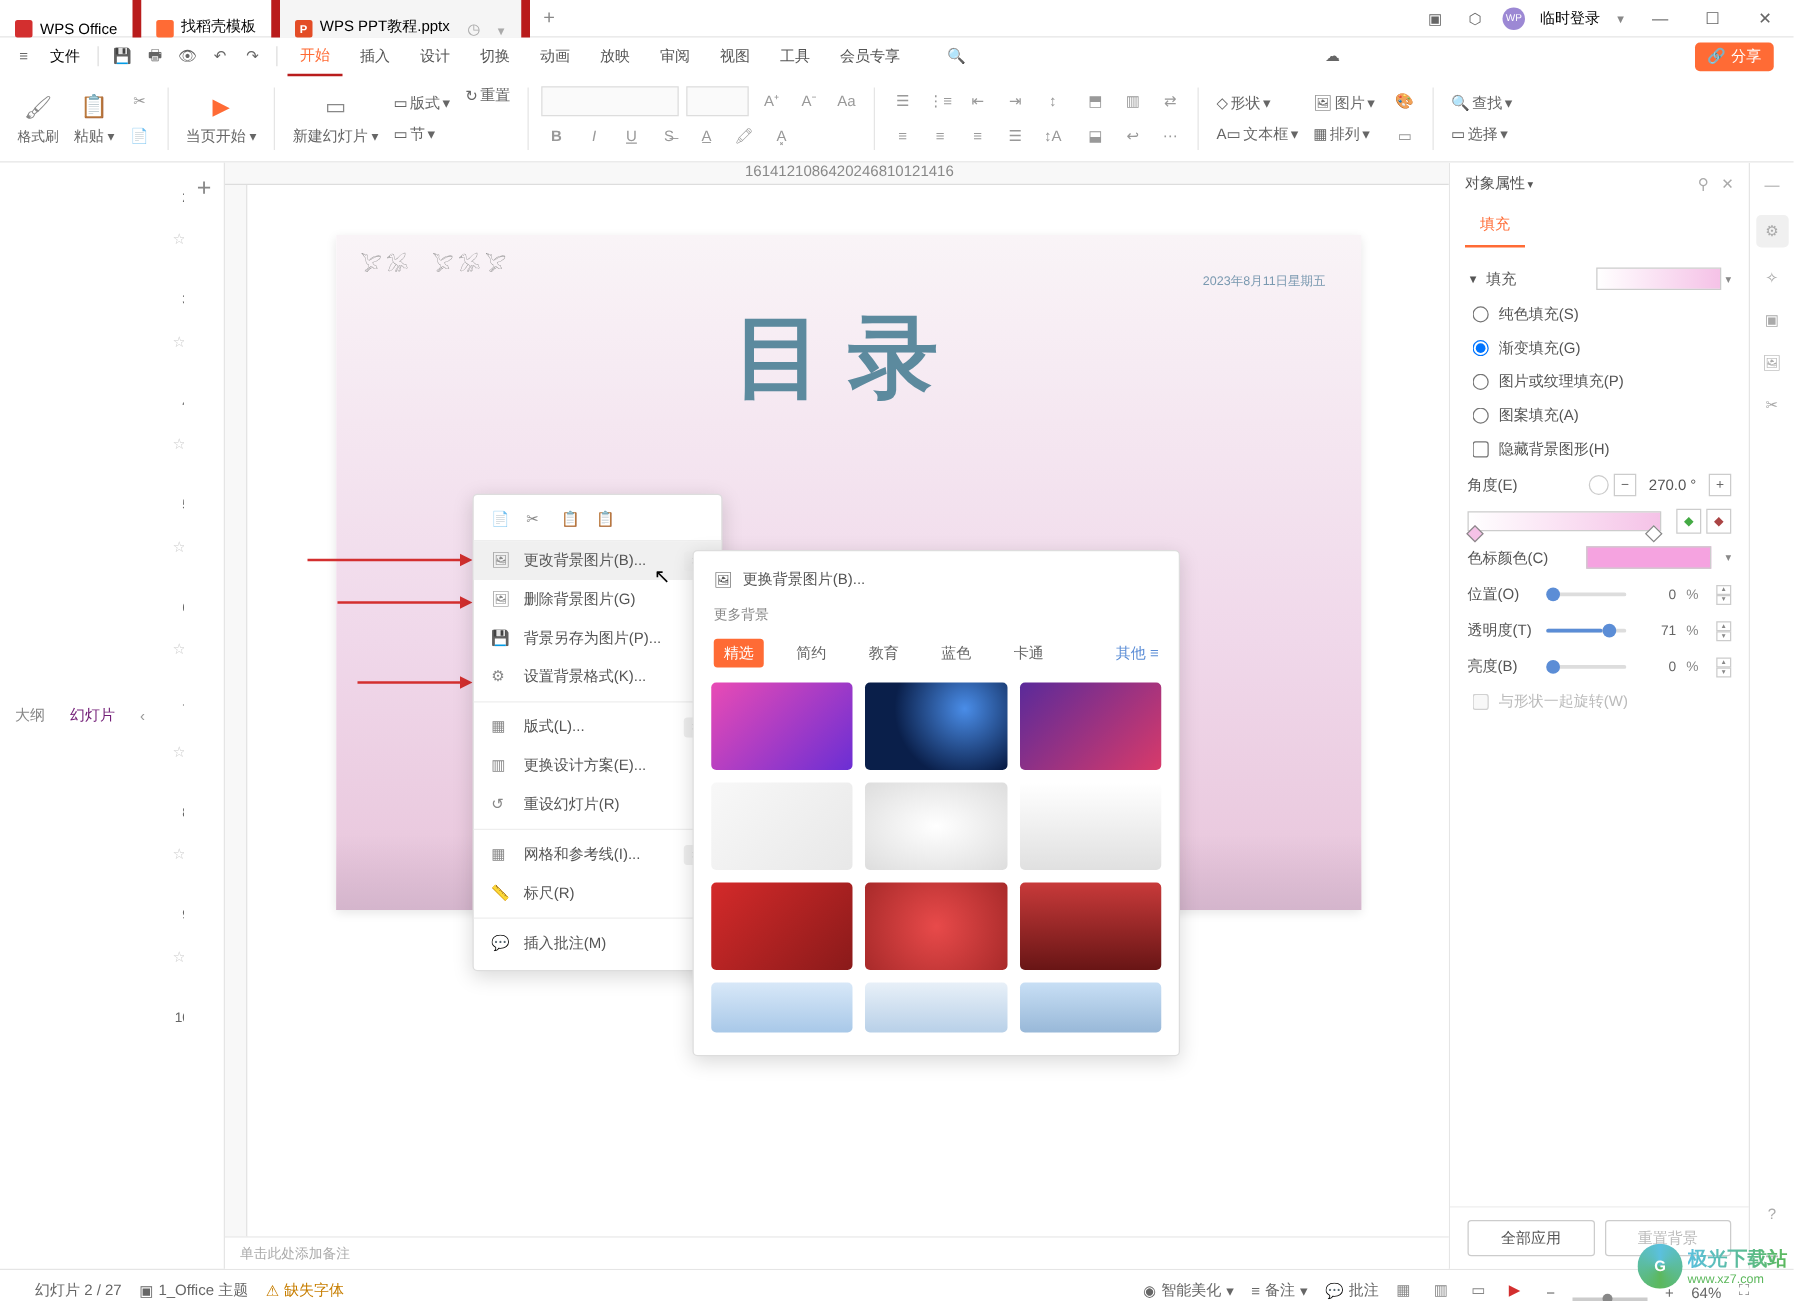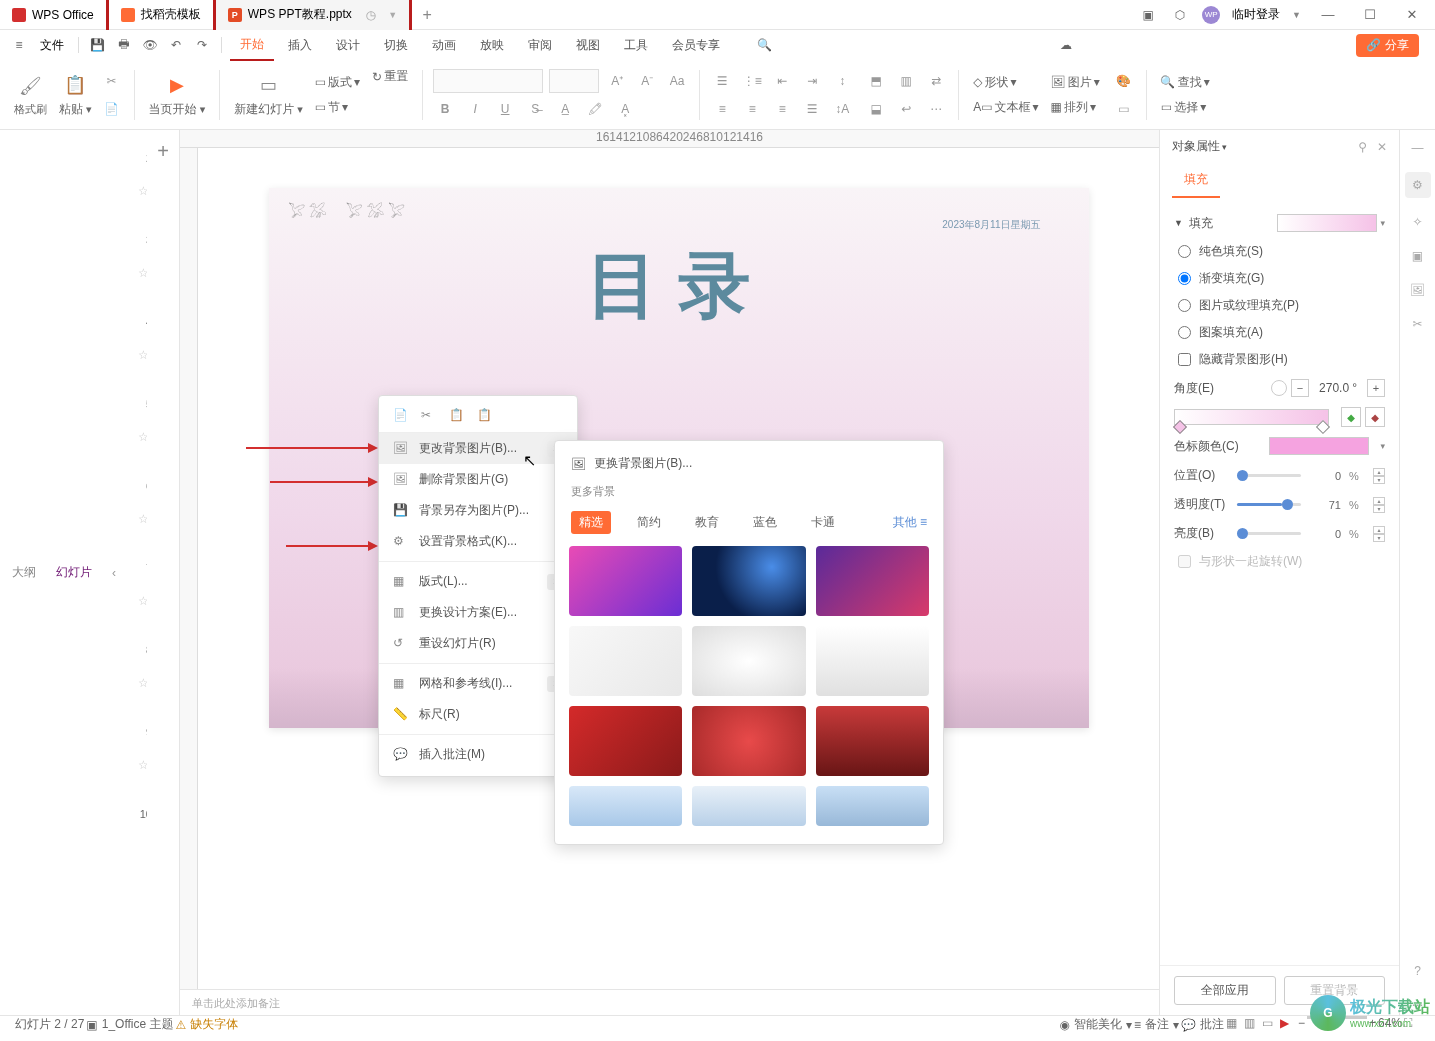--- a/index.html
+++ b/index.html
@@ -1,18 +1,18 @@
 <!DOCTYPE html>
 <html><head>
 <meta charset="utf-8">
 <style>
 *{margin:0;padding:0;box-sizing:border-box;font-family:"Microsoft YaHei",sans-serif;font-size:12px}
 body{background:#fff;width:1435px;height:1041px;overflow:hidden;position:relative}
 .titlebar{height:30px;background:#fff;display:flex;align-items:center;border-bottom:1px solid #e5e5e5}
-.tab{display:flex;align-items:center;padding:0 12px;height:30px;gap:6px;cursor:pointer;border-right:3px solid #b91c1c}
+.tab{display:flex;align-items:flex-end;padding:0 12px;height:30px;gap:6px;cursor:pointer;border-right:7px solid #b91c1c}
 .tab.active{background:#f5f5f5}
 .tab-icon{width:14px;height:14px;display:inline-block}
 .wps-logo{background:#d32f2f;border-radius:2px}
 .doc-icon{background:#ff6b35;border-radius:2px}
 .ppt-icon{background:#e34c26;border-radius:2px;color:#fff;font-size:9px;text-align:center;line-height:14px;font-weight:bold}
 .tab-add{width:30px;text-align:center;font-size:16px;color:#888}
 .tb-right{margin-left:auto;display:flex;align-items:center;gap:12px;padding-right:8px}
 .tb-btn{width:20px;height:20px;display:flex;align-items:center;justify-content:center;color:#666}
 .avatar{width:18px;height:18px;border-radius:50%;background:#9c88d4;color:#fff;font-size:8px;line-height:18px;text-align:center}
 .win-btn{width:30px;text-align:center;color:#666;font-size:13px}
@@ -47,21 +47,21 @@
 .thumb-content{position:absolute;inset:0;padding:6px;font-size:6px}
 .add-slide{text-align:center;padding:10px;font-size:20px;color:#888}
 .canvas-area{flex:1;background:#fff;display:flex;flex-direction:column;position:relative}
 .ruler-h{height:18px;background:#f8f8f8;border-bottom:1px solid #ddd;font-size:8px;color:#888;position:relative;overflow:hidden}
 .ruler-h .ticks{position:absolute;left:20px;right:0;top:0;display:flex;justify-content:center;padding:0 30px}
 .canvas-wrap{flex:1;display:flex;position:relative}
 .ruler-v{width:18px;background:#f8f8f8;border-right:1px solid #ddd}
 .slide-stage{flex:1;background:#fff;padding:40px 20px;position:relative;overflow:hidden}
 .slide{width:820px;height:540px;margin:0 auto;background:linear-gradient(180deg,#f9f4f7 0%,#f0d8ea 60%,#e8c5db 100%);position:relative;box-shadow:0 2px 8px rgba(0,0,0,0.1)}
 .slide .birds{position:absolute;top:10px;left:20px;font-size:14px;color:#888}
-.slide .date{position:absolute;top:30px;right:48px;font-size:10px;color:#7a99b0}
+.slide .date{position:absolute;top:30px;right:28px;font-size:10px;color:#7a99b0}
 .slide .title{position:absolute;top:50px;left:50%;transform:translateX(-50%);font-size:72px;color:#5c8a9e;font-weight:bold;letter-spacing:20px}
 .slide .mountain{position:absolute;bottom:0;left:0;right:0;height:60px;background:linear-gradient(180deg,transparent,#d4b5cc)}
 .context-menu{position:absolute;left:390px;top:445px;width:200px;background:#fff;border:1px solid #ddd;border-radius:4px;box-shadow:0 4px 16px rgba(0,0,0,0.15);z-index:100;padding:6px 0}
 .cm-toolbar{display:flex;gap:10px;padding:6px 14px;border-bottom:1px solid #eee}
 .cm-tb-icon{width:18px;height:18px;color:#888}
 .cm-item{display:flex;align-items:center;padding:7px 14px;gap:10px;cursor:pointer;color:#555}
 .cm-item.hl{background:#f0f0f0}
 .cm-icon{width:16px;height:16px;color:#888;flex-shrink:0}
 .cm-arrow{margin-left:auto;color:#aaa;font-size:10px;background:#eee;width:16px;height:16px;border-radius:3px;text-align:center;line-height:16px}
 .cm-sep{height:1px;background:#eee;margin:4px 0}
@@ -106,21 +106,21 @@
 .slider-thumb{position:absolute;top:-4px;width:11px;height:11px;border-radius:50%;background:#5b8dd6}
 .slider-fill{position:absolute;top:0;left:0;height:100%;background:#5b8dd6;border-radius:2px}
 .slider-val{width:32px;text-align:right;font-size:11px;color:#666}
 .slider-unit{width:14px;font-size:11px;color:#888}
 .spin-btns{display:flex;flex-direction:column;margin-left:2px}
 .spin-btn{width:12px;height:8px;border:1px solid #ccc;font-size:6px;text-align:center;line-height:6px;color:#888}
 .props-footer{padding:10px 14px;border-top:1px solid #eee;display:flex;gap:8px}
 .pf-btn{flex:1;padding:5px;border:1px solid #ccc;border-radius:3px;text-align:center;color:#555;cursor:pointer}
 .side-rail{width:36px;border-left:1px solid #e5e5e5;display:flex;flex-direction:column;align-items:center;padding-top:8px;gap:14px}
 .rail-icon{width:20px;height:20px;color:#aaa;display:flex;align-items:center;justify-content:center}
-.statusbar{height:26px;border-top:1px solid #e5e5e5;display:flex;align-items:flex-start;padding:0 15px;gap:2px;color:#666;font-size:11px}
+.statusbar{height:26px;border-top:1px solid #e5e5e5;display:flex;align-items:flex-end;padding:0 28px;gap:14px;color:#666;font-size:11px}
 .sb-item{display:flex;align-items:center;gap:4px}
 .sb-warn{color:#c77e00}
 .sb-spacer{flex:1}
 .sb-icon{width:16px;height:16px;color:#888}
 .red-arrow{position:absolute;height:2px;background:#d32f2f;z-index:50}
 .red-arrow::after{content:"";position:absolute;right:-8px;top:-4px;border-left:10px solid #d32f2f;border-top:5px solid transparent;border-bottom:5px solid transparent}
 .cursor{position:absolute;z-index:200;font-size:16px;color:#000}
 .watermark{position:absolute;right:5px;bottom:10px;z-index:300;display:flex;align-items:center;gap:4px}
 .wm-logo{width:36px;height:36px;border-radius:50%;background:conic-gradient(#5bc0de,#5cb85c,#5bc0de);display:flex;align-items:center;justify-content:center;color:#fff;font-weight:bold}
 .wm-text{font-size:16px;font-weight:bold;background:linear-gradient(90deg,#5bc0de,#5cb85c);-webkit-background-clip:text;color:transparent}

